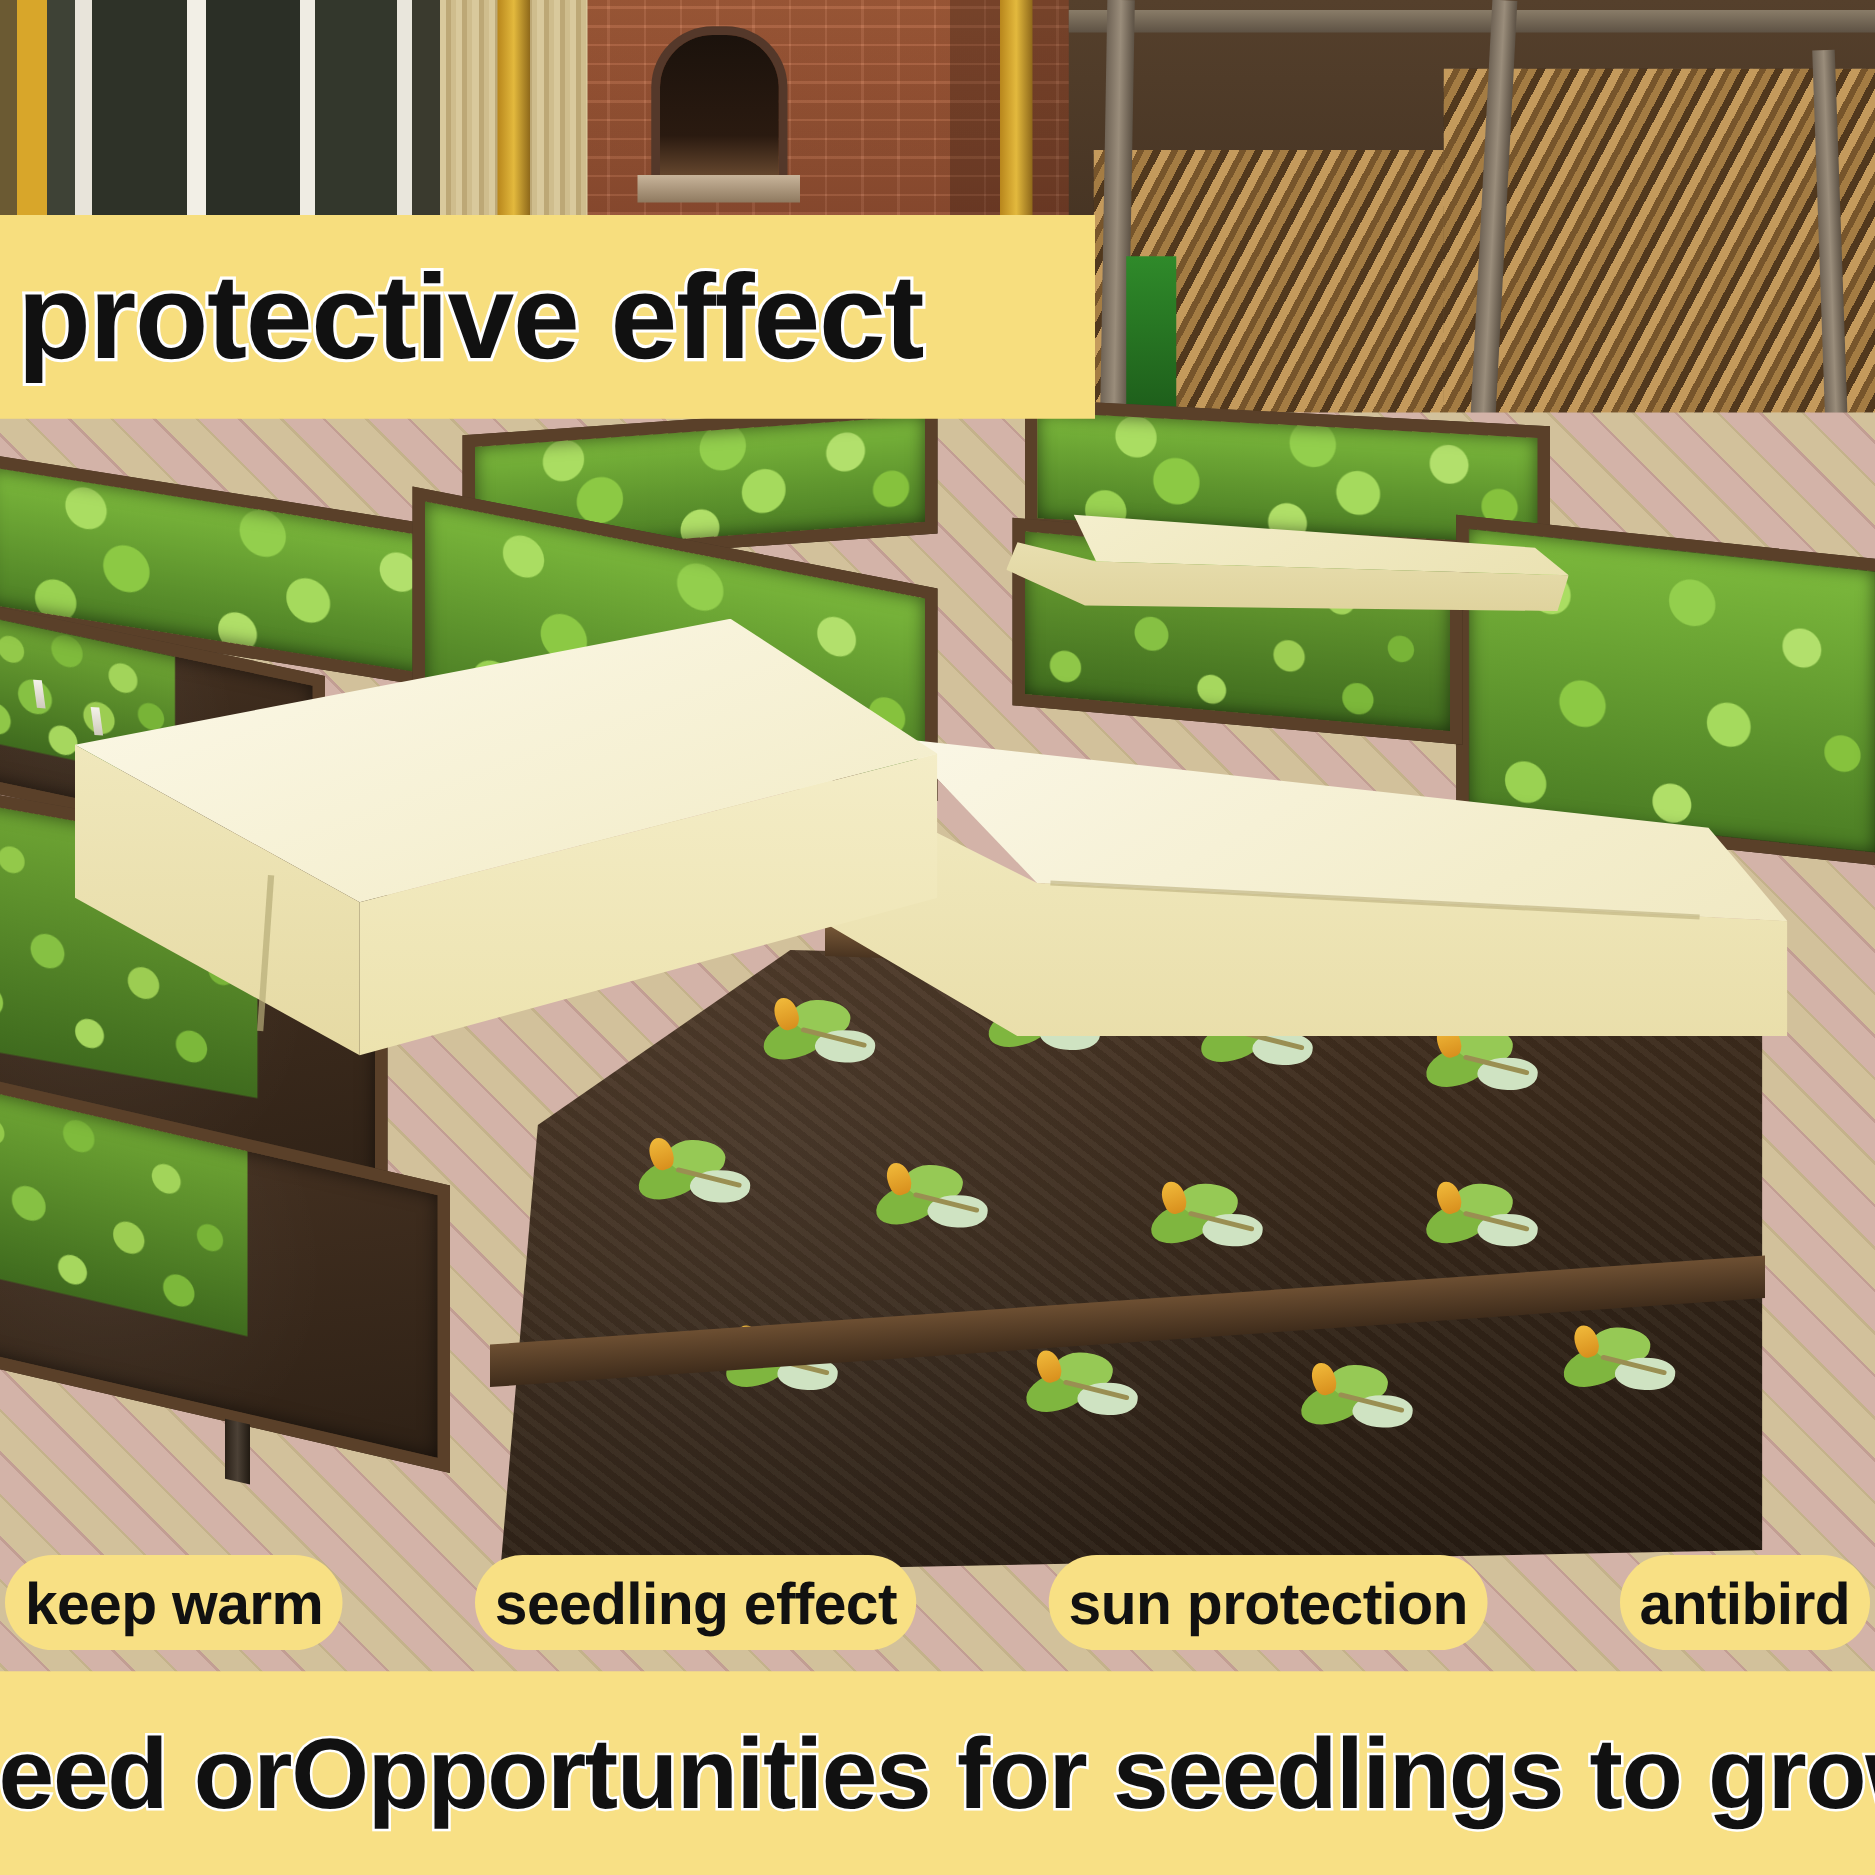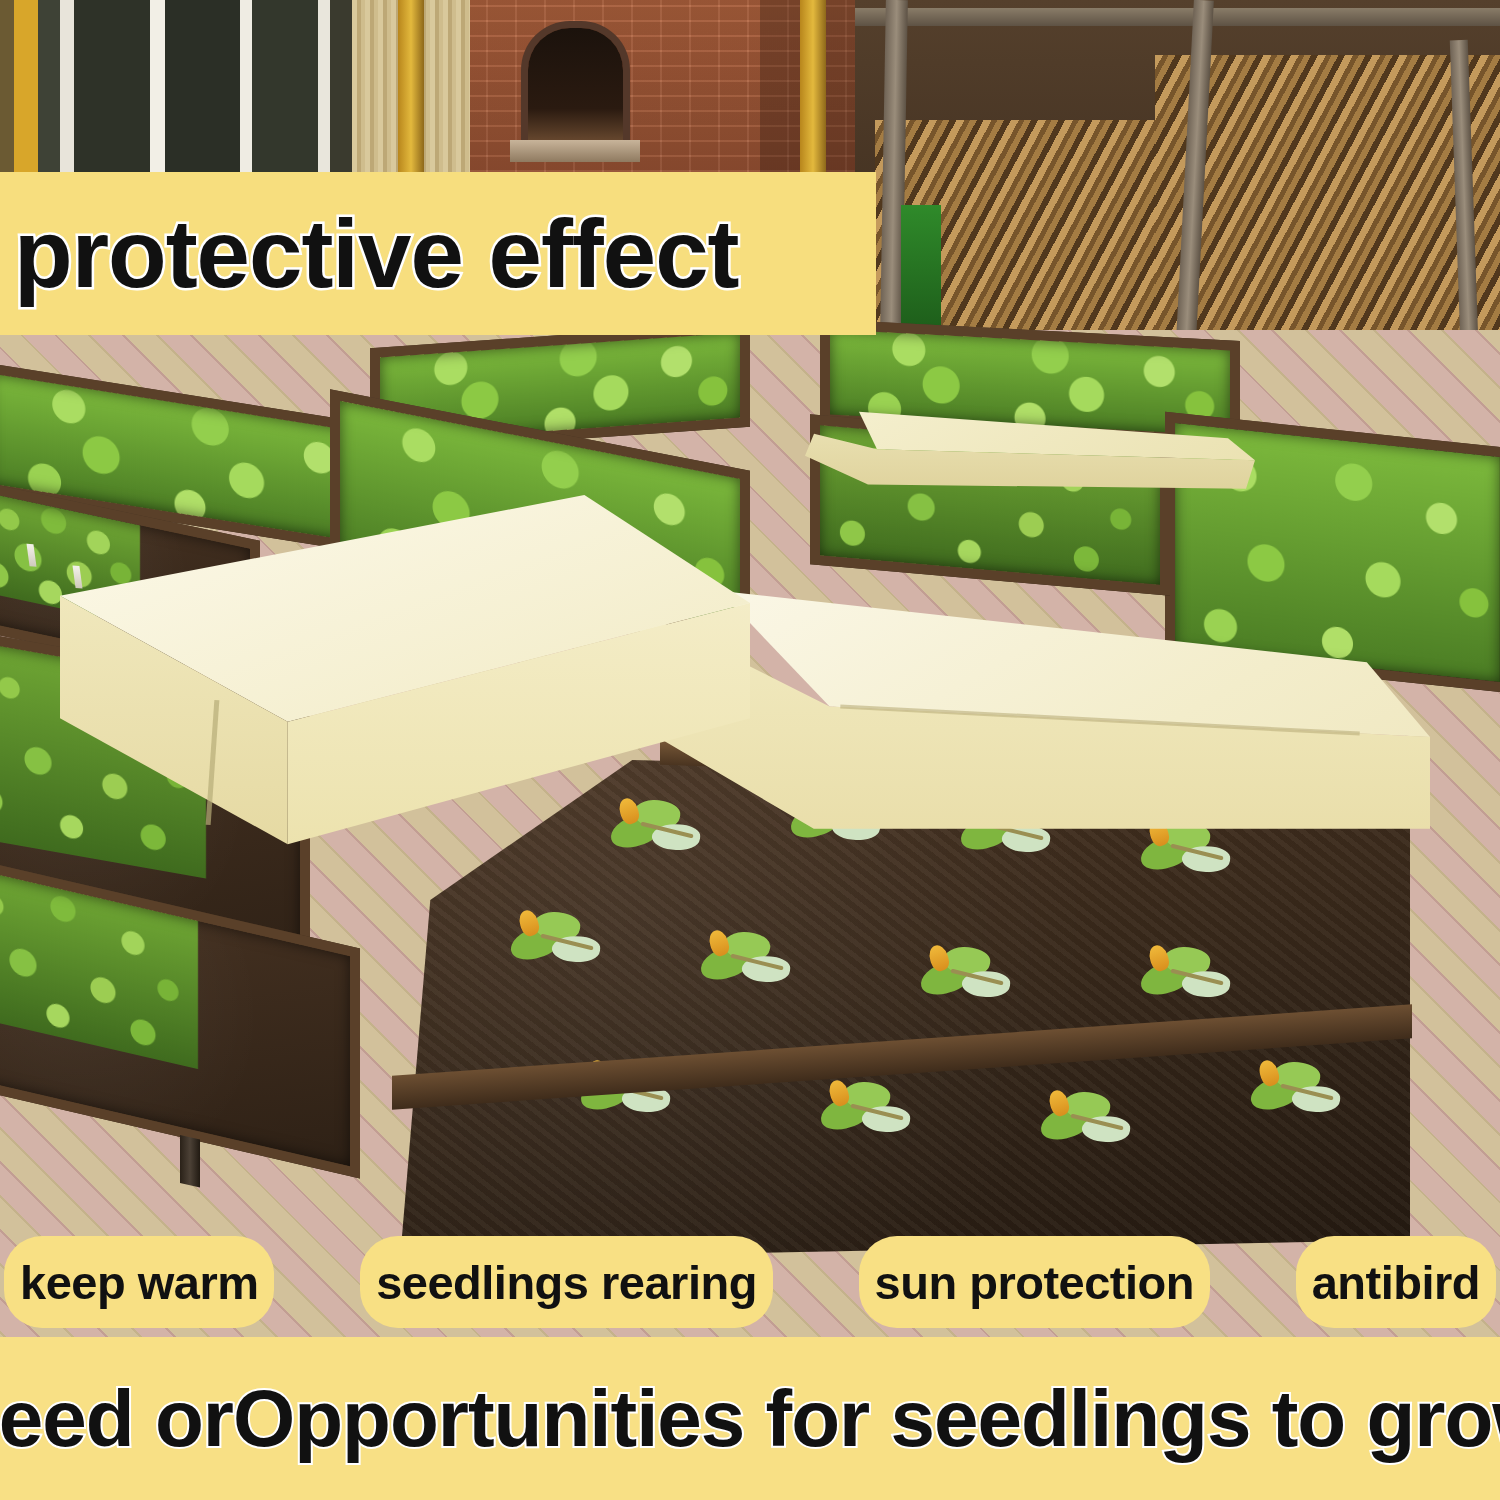--- a/index.html
+++ b/index.html
@@ -246,21 +246,21 @@
   }
 
   #pill-row{
     position:absolute;left:0;top:1244px;width:1500px;height:76px;
     display:flex;align-items:center;justify-content:space-between;
     padding:0 4px;box-sizing:border-box;
   }
   .pill{
     background:#f8e084;
     border-radius:38px;
-    height:92px;
+    height:76px;
     display:flex;align-items:center;justify-content:center;
     padding:0 16px;
     font-family:"Liberation Sans Narrow","Liberation Sans",sans-serif;
     font-size:47px;font-weight:bold;color:#111;
     white-space:nowrap;
     letter-spacing:-.5px;
   }
 
   #bottom-banner{
     position:absolute;left:0;top:1337px;width:1500px;height:163px;
@@ -476,21 +476,21 @@
     </div>
 
   </div>
 
   <div id="title-banner">
     <div id="title-text">protective effect</div>
   </div>
 
   <div id="pill-row">
     <div class="pill">keep warm</div>
-    <div class="pill">seedlings rearing</div>
+    <div class="pill">seedling effect</div>
     <div class="pill">sun protection</div>
     <div class="pill">antibird</div>
   </div>
 
   <div id="bottom-banner">
     <div id="bottom-text">Seed orOpportunities for seedlings to grow</div>
   </div>
 
 </div>
 

